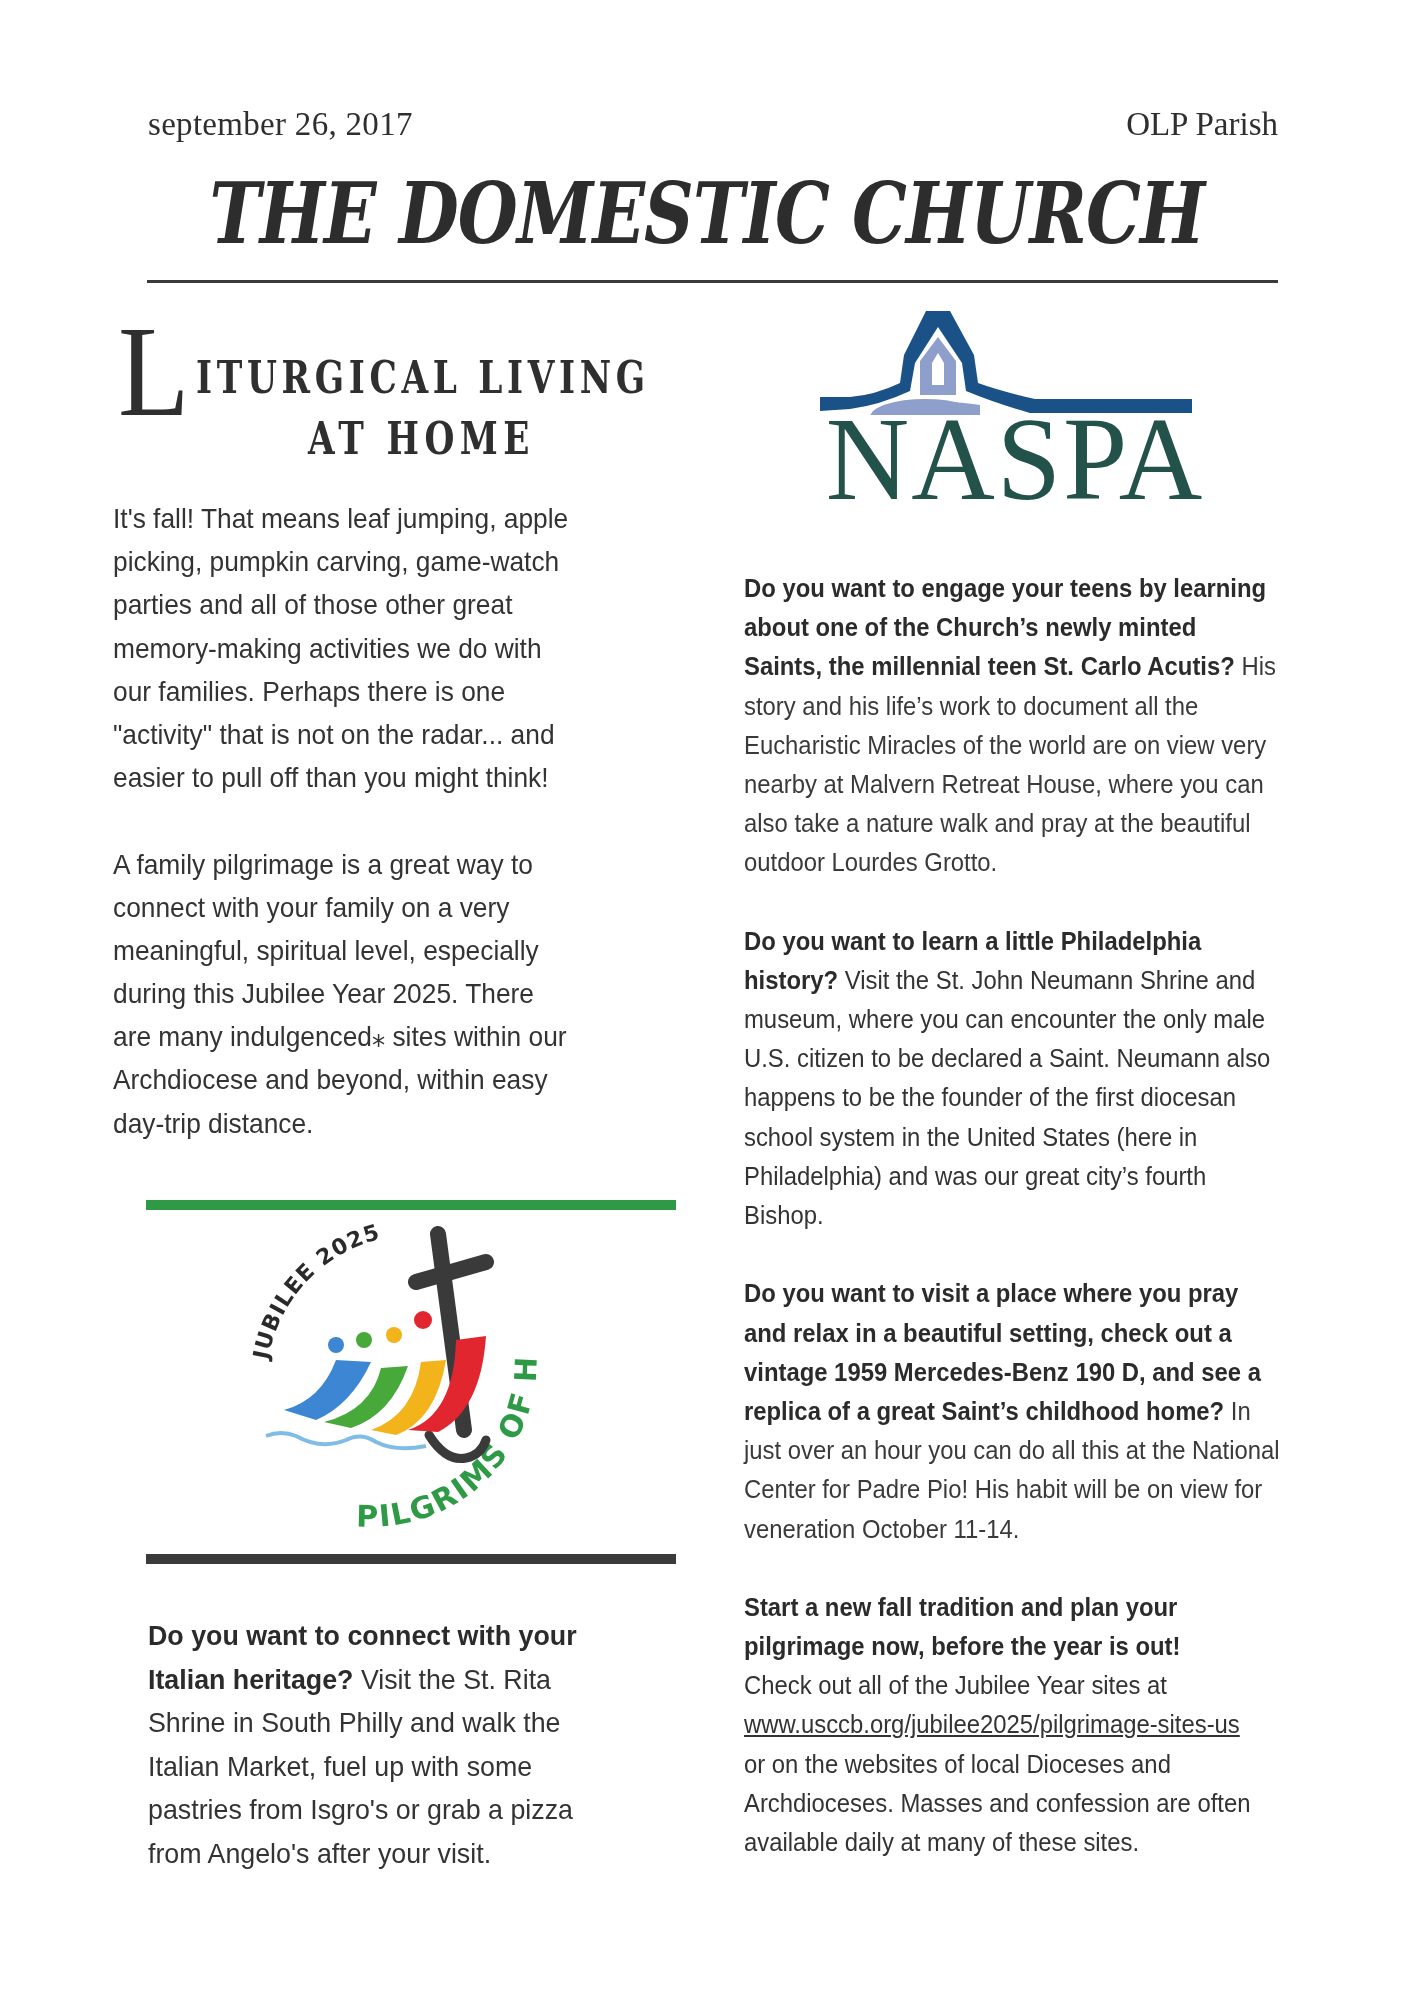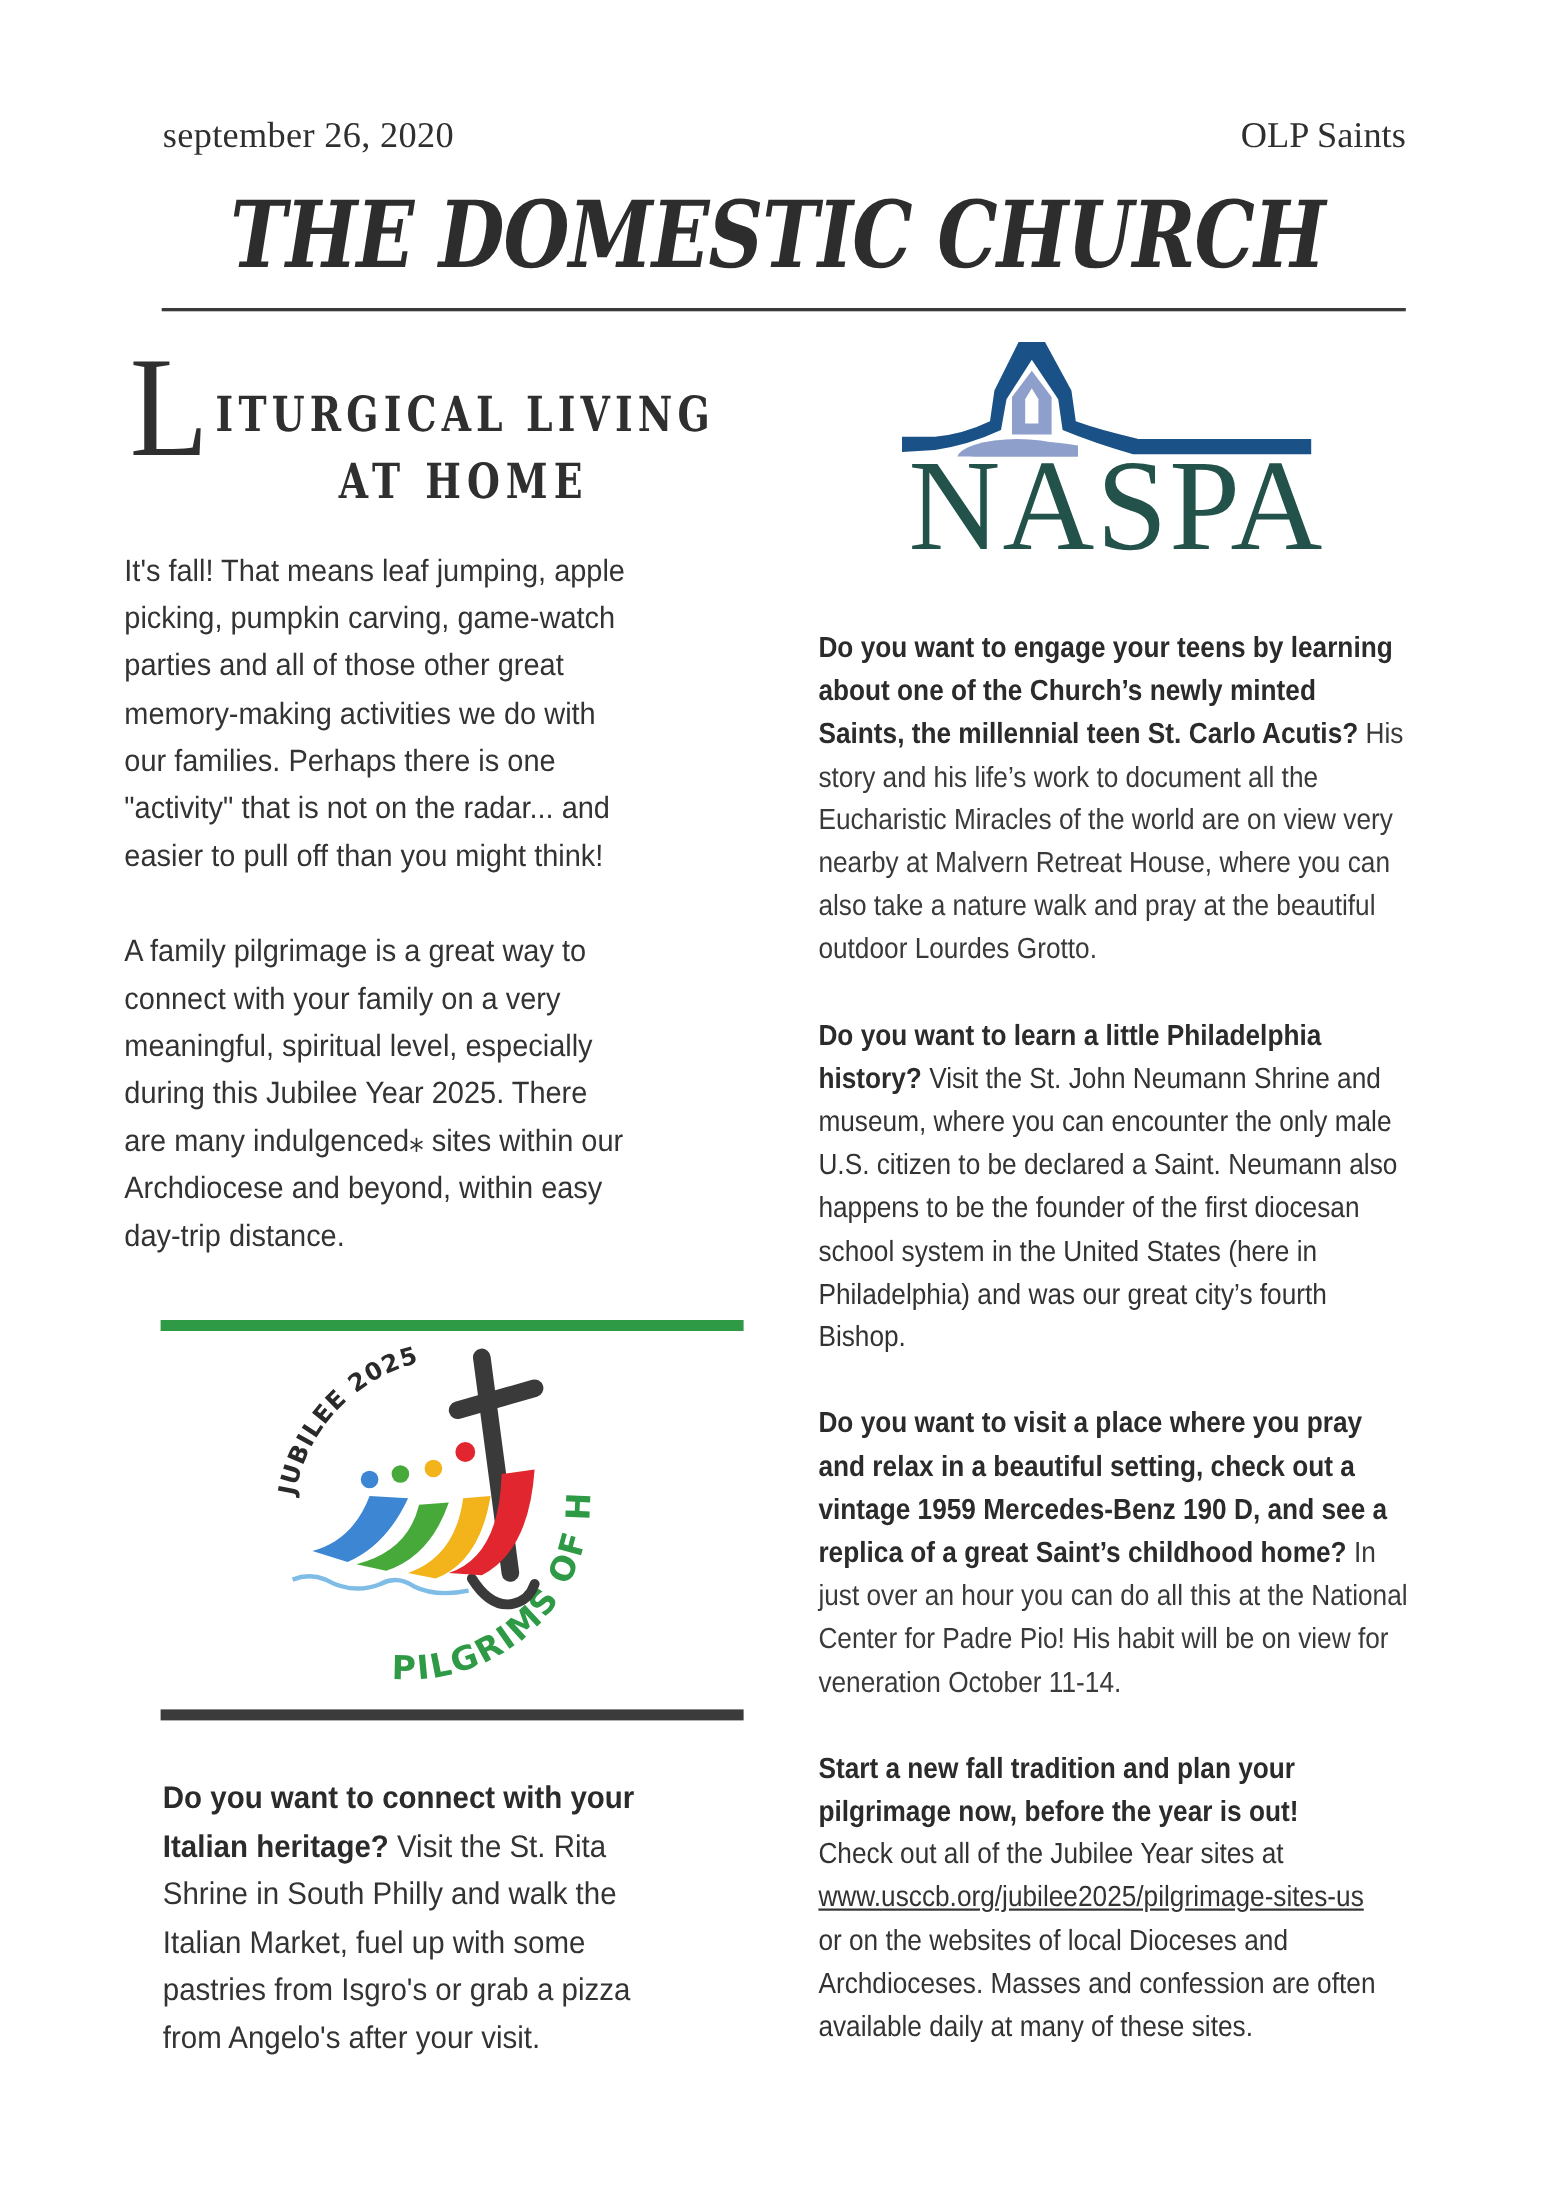--- a/index.html
+++ b/index.html
@@ -36,22 +36,22 @@
   .naspa-word { position:absolute; left:0; top:100px; width:390px; text-align:center; font-family:"Liberation Serif", "DejaVu Serif", serif; font-size:118px; line-height:110px; color:#22524a; letter-spacing:2px; transform:scaleX(0.98); }
 
   
   .jubilee { left:146px; top:1200px; width:530px; height:364px; background:#ffffff; }
   .jub-top { position:absolute; left:0; top:0; width:530px; height:10px; background:#2e9a46; }
   .jub-bottom { position:absolute; left:0; bottom:0; width:530px; height:10px; background:#3b3b3b; }
 </style>
 </head>
 <body>
 
-<div class="abs dateline">september 26, 2020</div>
-<div class="abs parish">OLP Saints</div>
+<div class="abs dateline">september 26, 2017</div>
+<div class="abs parish">OLP Parish</div>
 <div class="abs masthead">THE DOMESTIC CHURCH</div>
 <div class="abs rule"></div>
 
 <div class="abs section-heading">
   <span class="dropcap">L</span>
   <span class="heading-line1">ITURGICAL LIVING</span>
   <span class="heading-line2">AT HOME</span>
 </div>
 
 <div class="abs body-left intro">

